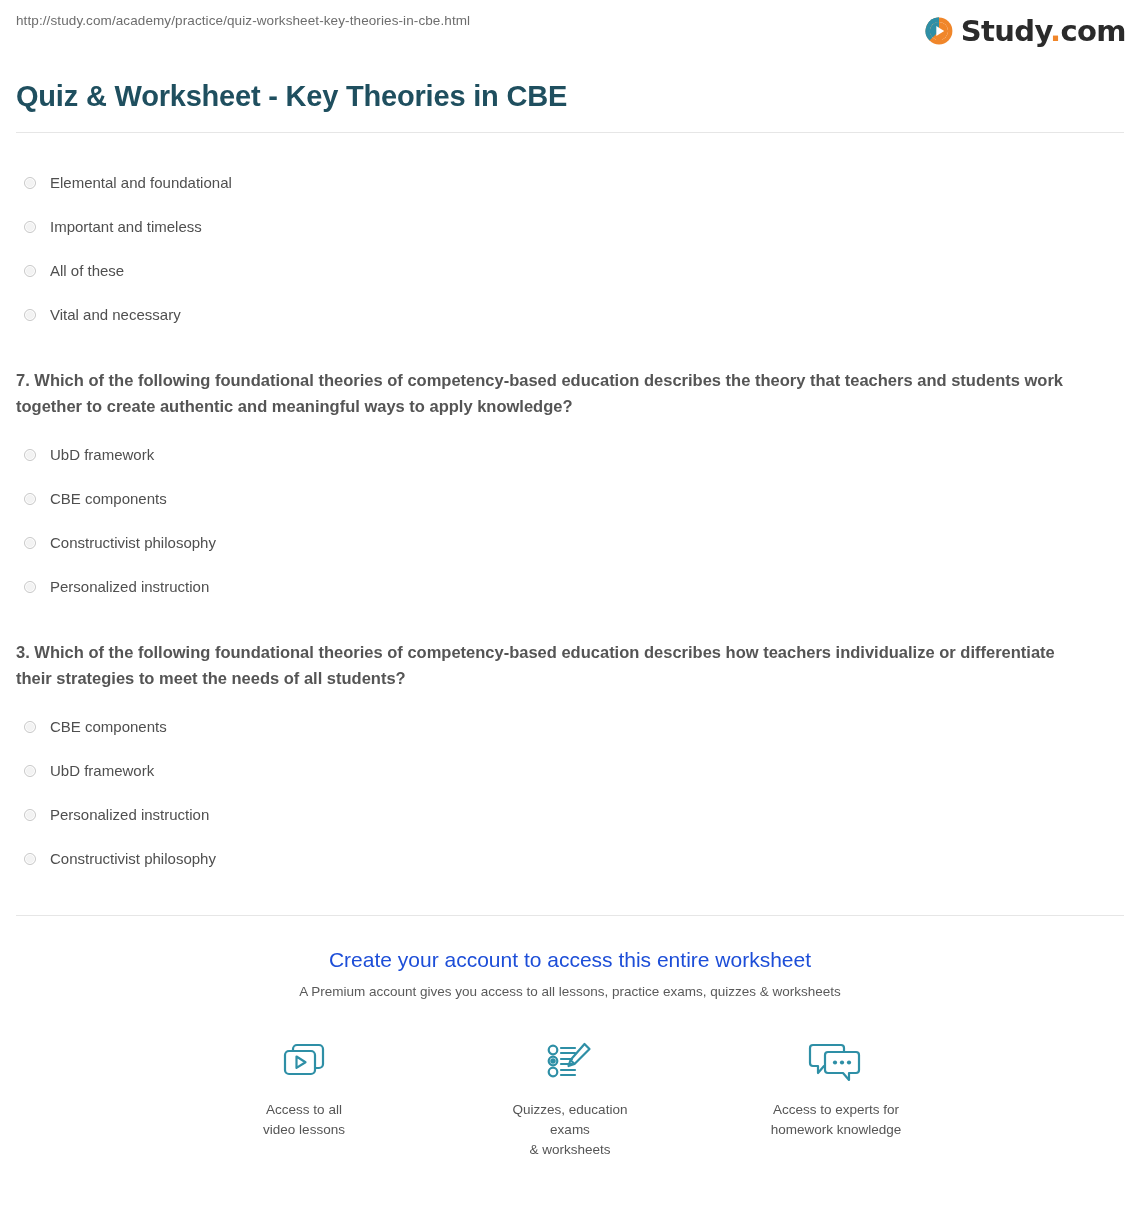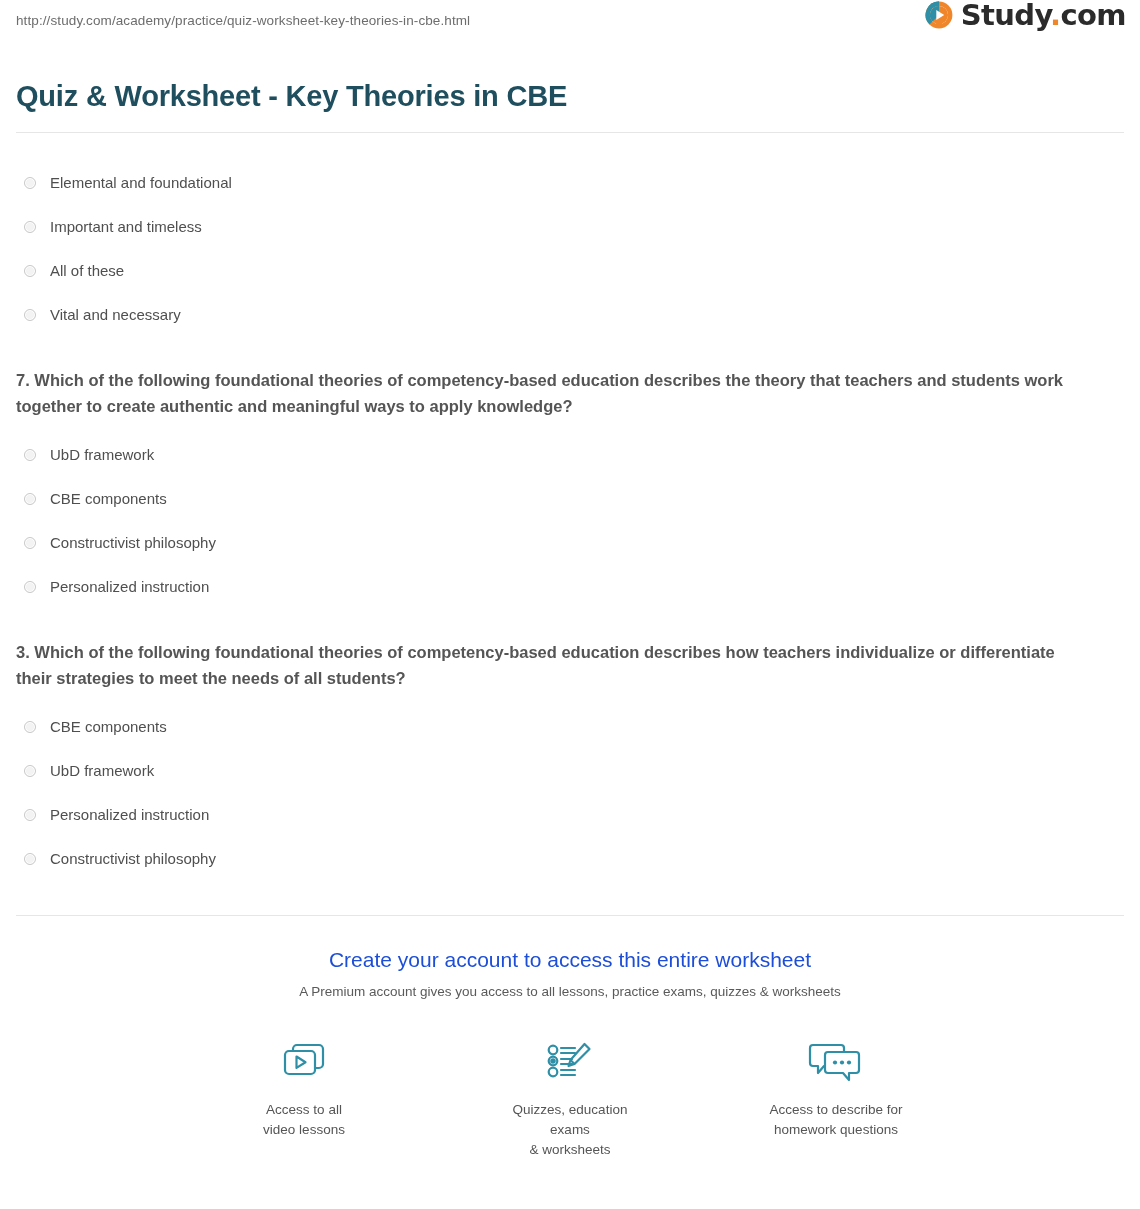--- a/index.html
+++ b/index.html
@@ -25,21 +25,21 @@
   }
   .url-text {
     font-size: 13.5px;
     color: #6d6d6d;
     letter-spacing: 0.1px;
     line-height: 18px;
     white-space: nowrap;
   }
   .logo {
     position: absolute;
-    top: 0;
+    top: 16px;
     right: 14px;
     display: flex;
     align-items: center;
     gap: 7px;
   }
   .logo-mark {
     width: 30px;
     height: 30px;
     position: relative;
     display: block;
@@ -292,20 +292,20 @@
       <div class="feature">
         <div class="feature-icon">
           <svg width="58" height="48" viewBox="0 0 58 48" fill="none" stroke="#2e8fa6" stroke-width="2.2" aria-hidden="true">
             <path d="M6 8 H34 A3 3 0 0 1 37 11 V26 A3 3 0 0 1 34 29 H17 L11 36 V29 H6 A3 3 0 0 1 3 26 V11 A3 3 0 0 1 6 8 Z" fill="#ffffff" stroke-linejoin="round"></path>
             <path d="M21 15 H49 A3 3 0 0 1 52 18 V33 A3 3 0 0 1 49 36 H42 V43 L36 36 H21 A3 3 0 0 1 18 33 V18 A3 3 0 0 1 21 15 Z" fill="#ffffff" stroke-linejoin="round"></path>
             <circle cx="28" cy="25.5" r="2.1" fill="#2e8fa6" stroke="none"></circle>
             <circle cx="35" cy="25.5" r="2.1" fill="#2e8fa6" stroke="none"></circle>
             <circle cx="42" cy="25.5" r="2.1" fill="#2e8fa6" stroke="none"></circle>
           </svg>
         </div>
-        <div class="feature-label">Access to describe for</div>
-        <div class="feature-label">homework questions</div>
+        <div class="feature-label">Access to experts for</div>
+        <div class="feature-label">homework knowledge</div>
       </div>
 
     </div>
 
   </div>
 </div>
 
 </body></html>

